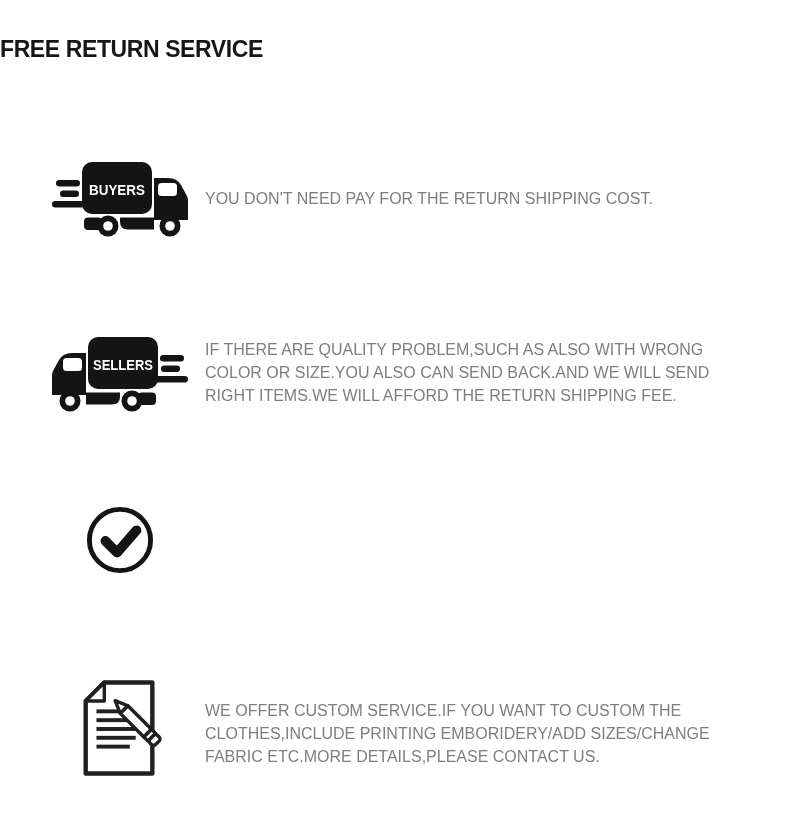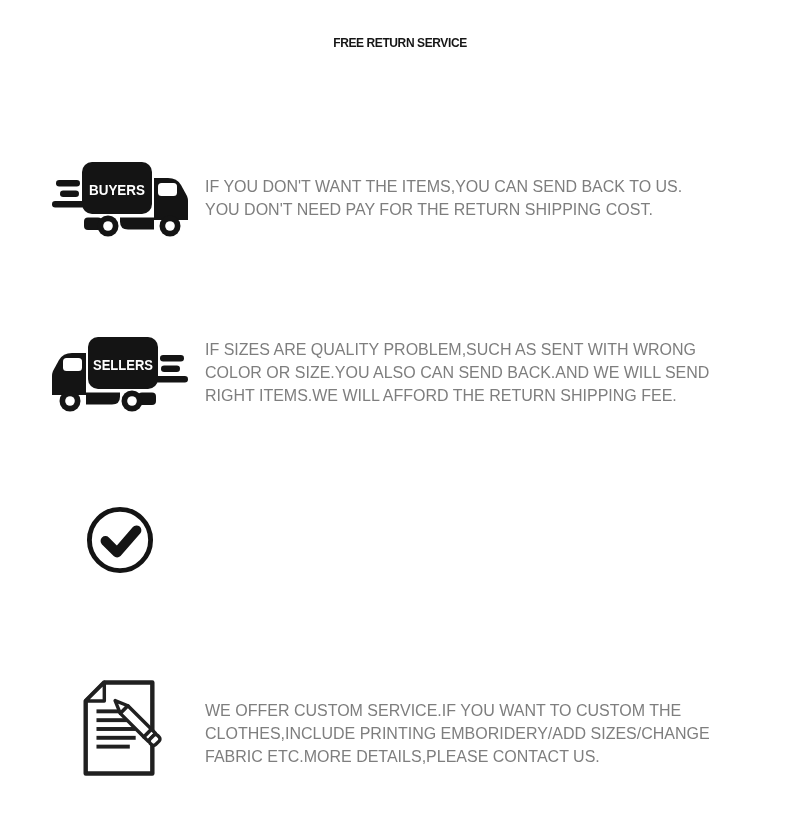--- a/index.html
+++ b/index.html
@@ -9,22 +9,22 @@
     height: 836px;
     background: #ffffff;
     overflow: hidden;
     font-family: "Liberation Sans", "DejaVu Sans", sans-serif;
   }
   .page-title {
     position: absolute;
     top: 36px;
     left: 0;
     width: 100%;
-    text-align: center;
-    font-size: 12px;
+    text-align: left;
+    font-size: 23px;
     font-weight: bold;
     letter-spacing: -0.4px;
     color: #161616;
     margin: 0;
   }
   .row {
     position: absolute;
     left: 0;
     width: 100%;
     display: flex;
@@ -77,21 +77,20 @@
           <circle cx="56" cy="68" r="10.5"></circle>
           <circle cx="118" cy="68" r="10.5"></circle>
         </g>
         <rect x="106" y="25" width="19" height="13" rx="3.5" fill="#ffffff"></rect>
         <circle cx="56" cy="68" r="4.8" fill="#ffffff"></circle>
         <circle cx="118" cy="68" r="4.8" fill="#ffffff"></circle>
         <text class="truck-label" x="65" y="36.5" text-anchor="middle" font-size="15" textLength="56" lengthAdjust="spacingAndGlyphs" fill="#ffffff">BUYERS</text>
       </svg>
     </div>
     <div class="text-col">
-      <div>IF YOU DON'T WANT THE ITEMS,YOU CAN SEND BACK TO US.</div>
       <div>YOU DON'T NEED PAY FOR THE RETURN SHIPPING COST.</div>
     </div>
   </section>
 
   <section class="row row-2">
     <div class="icon-col">
       <svg width="136" height="80" viewBox="0 0 136 80" aria-hidden="true">
         <g fill="#141414">
           <rect x="108" y="22" width="24" height="6.5" rx="3.2"></rect>
           <rect x="109" y="32.5" width="19" height="6.5" rx="3.2"></rect>
@@ -103,21 +102,21 @@
           <circle cx="18" cy="68" r="10.5"></circle>
           <circle cx="80" cy="68" r="10.5"></circle>
         </g>
         <rect x="11" y="25" width="19" height="13" rx="3.5" fill="#ffffff"></rect>
         <circle cx="18" cy="68" r="4.8" fill="#ffffff"></circle>
         <circle cx="80" cy="68" r="4.8" fill="#ffffff"></circle>
         <text class="truck-label" x="71" y="36.5" text-anchor="middle" font-size="14" textLength="60" lengthAdjust="spacingAndGlyphs" fill="#ffffff">SELLERS</text>
       </svg>
     </div>
     <div class="text-col">
-      <div>IF SIZES ARE QUALITY PROBLEM,SUCH AS SENT WITH WRONG</div>
+      <div>IF THERE ARE QUALITY PROBLEM,SUCH AS ALSO WITH WRONG</div>
       <div>COLOR OR SIZE.YOU ALSO CAN SEND BACK.AND WE WILL SEND</div>
       <div>RIGHT ITEMS.WE WILL AFFORD THE RETURN SHIPPING FEE.</div>
     </div>
   </section>
 
   <section class="row row-3">
     <div class="icon-col">
       <svg width="68" height="68" viewBox="0 0 70 70" aria-hidden="true">
         <circle cx="35" cy="35" r="31.5" fill="none" stroke="#141414" stroke-width="5"></circle>
         <path d="M20,36 L32,48 L52,25" fill="none" stroke="#141414" stroke-width="10" stroke-linecap="round" stroke-linejoin="round"></path>

